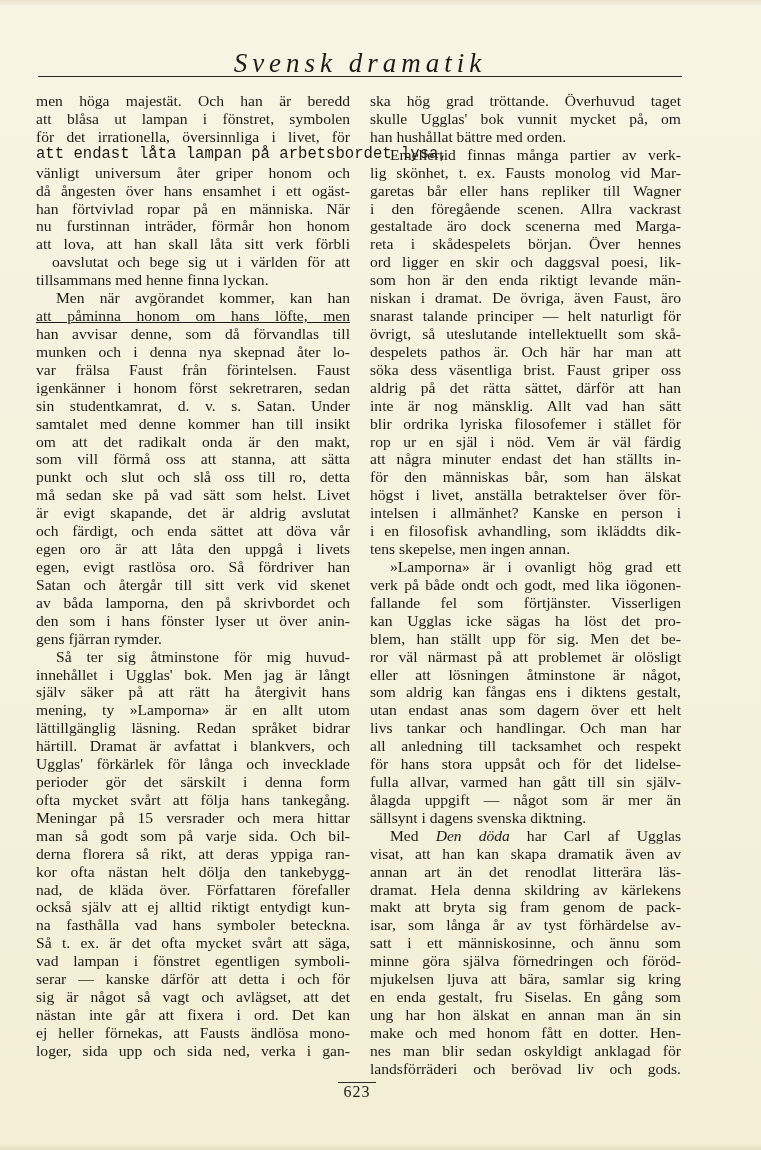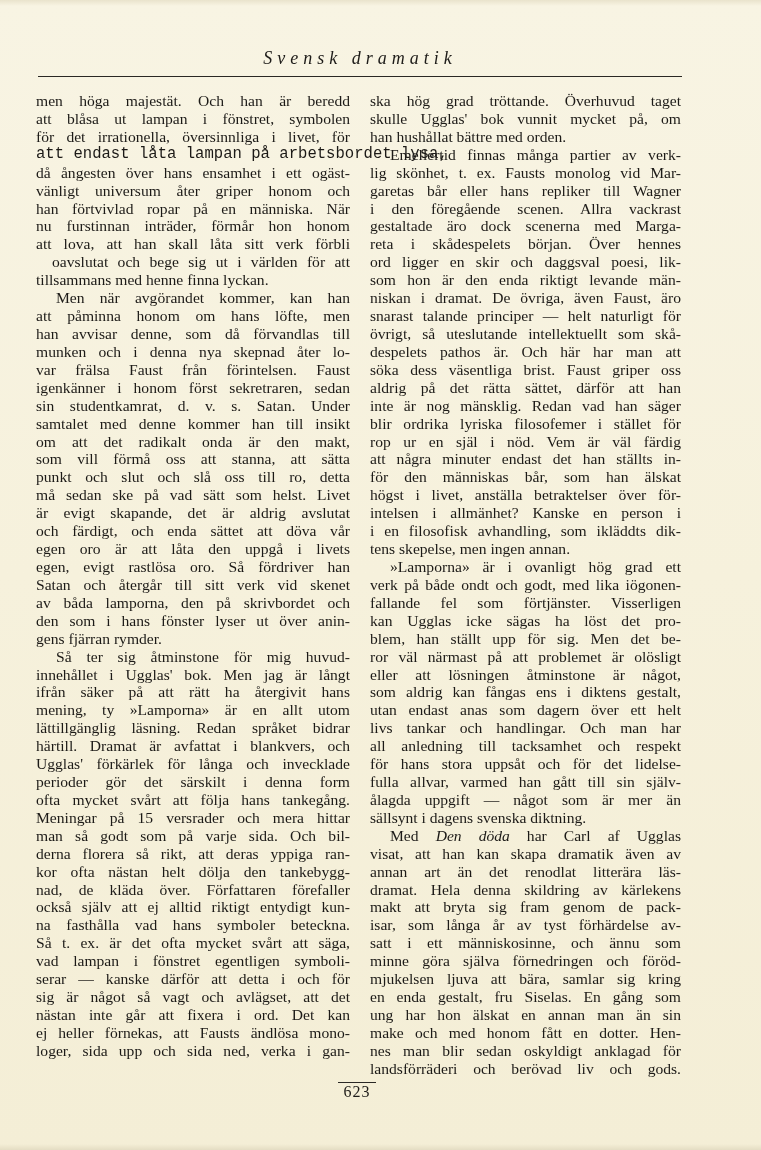--- a/index.html
+++ b/index.html
@@ -32,21 +32,21 @@
       background: linear-gradient(0deg, #e4ddc3, rgba(246,241,221,0));
     }
     .running-head {
       position: absolute;
       left: 40px;
       width: 640px;
       top: 48px;
       text-align: center;
       font-family: "Liberation Serif", "DejaVu Serif", serif;
       font-style: italic;
-      font-size: 18px;
+      font-size: 27px;
       letter-spacing: 5px;
       color: #1e1c19;
     }
     .head-rule {
       position: absolute;
       left: 38px;
       top: 76px;
       width: 644px;
       height: 0;
       border-top: 1.6px solid #2a2824;
@@ -101,50 +101,50 @@
   <div class="top-edge"></div>
 
   <div class="running-head">Svensk dramatik</div>
   <div class="head-rule"></div>
 
   <div class="column col-left" id="col-left">
       <span class="line" style="height: 17.9273px; line-height: 17.9273px;">men höga majestät. Och han är beredd</span>
       <span class="line" style="height: 17.9273px; line-height: 17.9273px;">att blåsa ut lampan i fönstret, symbolen</span>
       <span class="line" style="height: 17.9273px; line-height: 17.9273px;">för det irrationella, översinnliga i livet, för</span>
       <span class="line" style="height: 17.9273px; line-height: 17.9273px; font-family: Liberation Mono, monospace;">att endast låta lampan på arbetsbordet lysa,</span>
+      <span class="line" style="height: 17.9273px; line-height: 17.9273px;">vänligt universum åter griper honom och</span>
       <span class="line" style="height: 17.9273px; line-height: 17.9273px;">då ångesten över hans ensamhet i ett ogäst-</span>
-      <span class="line" style="height: 17.9273px; line-height: 17.9273px;">vänligt universum åter griper honom och</span>
       <span class="line" style="height: 17.9273px; line-height: 17.9273px;">han förtvivlad ropar på en människa. När</span>
       <span class="line" style="height: 17.9273px; line-height: 17.9273px;">nu furstinnan inträder, förmår hon honom</span>
       <span class="line" style="height: 17.9273px; line-height: 17.9273px;">att lova, att han skall låta sitt verk förbli</span>
       <span class="line" style="height: 17.9273px; line-height: 17.9273px; margin-left: 16px;">oavslutat och bege sig ut i världen för att</span>
       <span class="line last" style="height: 17.9273px; line-height: 17.9273px;">tillsammans med henne finna lyckan.</span>
       <span class="line indent" style="height: 17.9273px; line-height: 17.9273px;">Men när avgörandet kommer, kan han</span>
-      <span class="line" style="height: 17.9273px; line-height: 17.9273px;">att påminna honom om hans löfte, men</span>
+      <span class="line" style="height: 17.9273px; line-height: 17.9273px; text-decoration: underline;">att påminna honom om hans löfte, men</span>
       <span class="line" style="height: 17.9273px; line-height: 17.9273px;">han avvisar denne, som då förvandlas till</span>
       <span class="line" style="height: 17.9273px; line-height: 17.9273px;">munken och i denna nya skepnad åter lo-</span>
       <span class="line" style="height: 17.9273px; line-height: 17.9273px;">var frälsa Faust från förintelsen. Faust</span>
       <span class="line" style="height: 17.9273px; line-height: 17.9273px;">igenkänner i honom först sekretraren, sedan</span>
       <span class="line" style="height: 17.9273px; line-height: 17.9273px;">sin studentkamrat, d. v. s. Satan. Under</span>
       <span class="line" style="height: 17.9273px; line-height: 17.9273px;">samtalet med denne kommer han till insikt</span>
       <span class="line" style="height: 17.9273px; line-height: 17.9273px;">om att det radikalt onda är den makt,</span>
       <span class="line" style="height: 17.9273px; line-height: 17.9273px;">som vill förmå oss att stanna, att sätta</span>
       <span class="line" style="height: 17.9273px; line-height: 17.9273px;">punkt och slut och slå oss till ro, detta</span>
       <span class="line" style="height: 17.9273px; line-height: 17.9273px;">må sedan ske på vad sätt som helst. Livet</span>
       <span class="line" style="height: 17.9273px; line-height: 17.9273px;">är evigt skapande, det är aldrig avslutat</span>
       <span class="line" style="height: 17.9273px; line-height: 17.9273px;">och färdigt, och enda sättet att döva vår</span>
       <span class="line" style="height: 17.9273px; line-height: 17.9273px;">egen oro är att låta den uppgå i livets</span>
       <span class="line" style="height: 17.9273px; line-height: 17.9273px;">egen, evigt rastlösa oro. Så fördriver han</span>
       <span class="line" style="height: 17.9273px; line-height: 17.9273px;">Satan och återgår till sitt verk vid skenet</span>
       <span class="line" style="height: 17.9273px; line-height: 17.9273px;">av båda lamporna, den på skrivbordet och</span>
       <span class="line" style="height: 17.9273px; line-height: 17.9273px;">den som i hans fönster lyser ut över anin-</span>
       <span class="line last" style="height: 17.9273px; line-height: 17.9273px;">gens fjärran rymder.</span>
       <span class="line indent" style="height: 17.9273px; line-height: 17.9273px;">Så ter sig åtminstone för mig huvud-</span>
       <span class="line" style="height: 17.9273px; line-height: 17.9273px;">innehållet i Ugglas' bok. Men jag är långt</span>
-      <span class="line" style="height: 17.9273px; line-height: 17.9273px;">ifrån säker på att rätt ha återgivit hans</span>
+      <span class="line" style="height: 17.9273px; line-height: 17.9273px;">själv säker på att rätt ha återgivit hans</span>
       <span class="line" style="height: 17.9273px; line-height: 17.9273px;">mening, ty »Lamporna» är en allt utom</span>
       <span class="line" style="height: 17.9273px; line-height: 17.9273px;">lättillgänglig läsning. Redan språket bidrar</span>
       <span class="line" style="height: 17.9273px; line-height: 17.9273px;">härtill. Dramat är avfattat i blankvers, och</span>
       <span class="line" style="height: 17.9273px; line-height: 17.9273px;">Ugglas' förkärlek för långa och invecklade</span>
       <span class="line" style="height: 17.9273px; line-height: 17.9273px;">perioder gör det särskilt i denna form</span>
       <span class="line" style="height: 17.9273px; line-height: 17.9273px;">ofta mycket svårt att följa hans tankegång.</span>
       <span class="line" style="height: 17.9273px; line-height: 17.9273px;">Meningar på 15 versrader och mera hittar</span>
       <span class="line" style="height: 17.9273px; line-height: 17.9273px;">man så godt som på varje sida. Och bil-</span>
       <span class="line" style="height: 17.9273px; line-height: 17.9273px;">derna florera så rikt, att deras yppiga ran-</span>
       <span class="line" style="height: 17.9273px; line-height: 17.9273px;">kor ofta nästan helt dölja den tankebygg-</span>
@@ -170,21 +170,21 @@
       <span class="line" style="height: 17.9273px; line-height: 17.9273px;">gestaltade äro dock scenerna med Marga-</span>
       <span class="line" style="height: 17.9273px; line-height: 17.9273px;">reta i skådespelets början. Över hennes</span>
       <span class="line" style="height: 17.9273px; line-height: 17.9273px;">ord ligger en skir och daggsval poesi, lik-</span>
       <span class="line" style="height: 17.9273px; line-height: 17.9273px;">som hon är den enda riktigt levande män-</span>
       <span class="line" style="height: 17.9273px; line-height: 17.9273px;">niskan i dramat. De övriga, även Faust, äro</span>
       <span class="line" style="height: 17.9273px; line-height: 17.9273px;">snarast talande principer — helt naturligt för</span>
       <span class="line" style="height: 17.9273px; line-height: 17.9273px;">övrigt, så uteslutande intellektuellt som skå-</span>
       <span class="line" style="height: 17.9273px; line-height: 17.9273px;">despelets pathos är. Och här har man att</span>
       <span class="line" style="height: 17.9273px; line-height: 17.9273px;">söka dess väsentliga brist. Faust griper oss</span>
       <span class="line" style="height: 17.9273px; line-height: 17.9273px;">aldrig på det rätta sättet, därför att han</span>
-      <span class="line" style="height: 17.9273px; line-height: 17.9273px;">inte är nog mänsklig. Redan vad han säger</span>
+      <span class="line" style="height: 17.9273px; line-height: 17.9273px;">inte är nog mänsklig. Allt vad han sätt</span>
       <span class="line" style="height: 17.9273px; line-height: 17.9273px;">blir ordrika lyriska filosofemer i stället för</span>
       <span class="line" style="height: 17.9273px; line-height: 17.9273px;">rop ur en själ i nöd. Vem är väl färdig</span>
       <span class="line" style="height: 17.9273px; line-height: 17.9273px;">att några minuter endast det han ställts in-</span>
       <span class="line" style="height: 17.9273px; line-height: 17.9273px;">för den människas bår, som han älskat</span>
       <span class="line" style="height: 17.9273px; line-height: 17.9273px;">högst i livet, anställa betraktelser över för-</span>
       <span class="line" style="height: 17.9273px; line-height: 17.9273px;">intelsen i allmänhet? Kanske en person i</span>
       <span class="line" style="height: 17.9273px; line-height: 17.9273px;">i en filosofisk avhandling, som ikläddts dik-</span>
       <span class="line last" style="height: 17.9273px; line-height: 17.9273px;">tens skepelse, men ingen annan.</span>
       <span class="line indent" style="height: 17.9273px; line-height: 17.9273px;">»Lamporna» är i ovanligt hög grad ett</span>
       <span class="line" style="height: 17.9273px; line-height: 17.9273px;">verk på både ondt och godt, med lika iögonen-</span>

